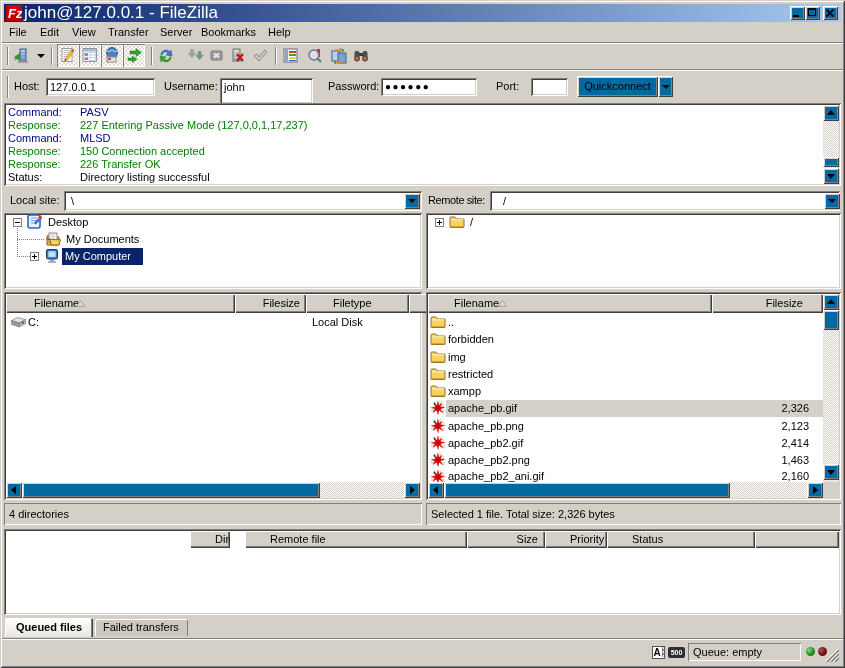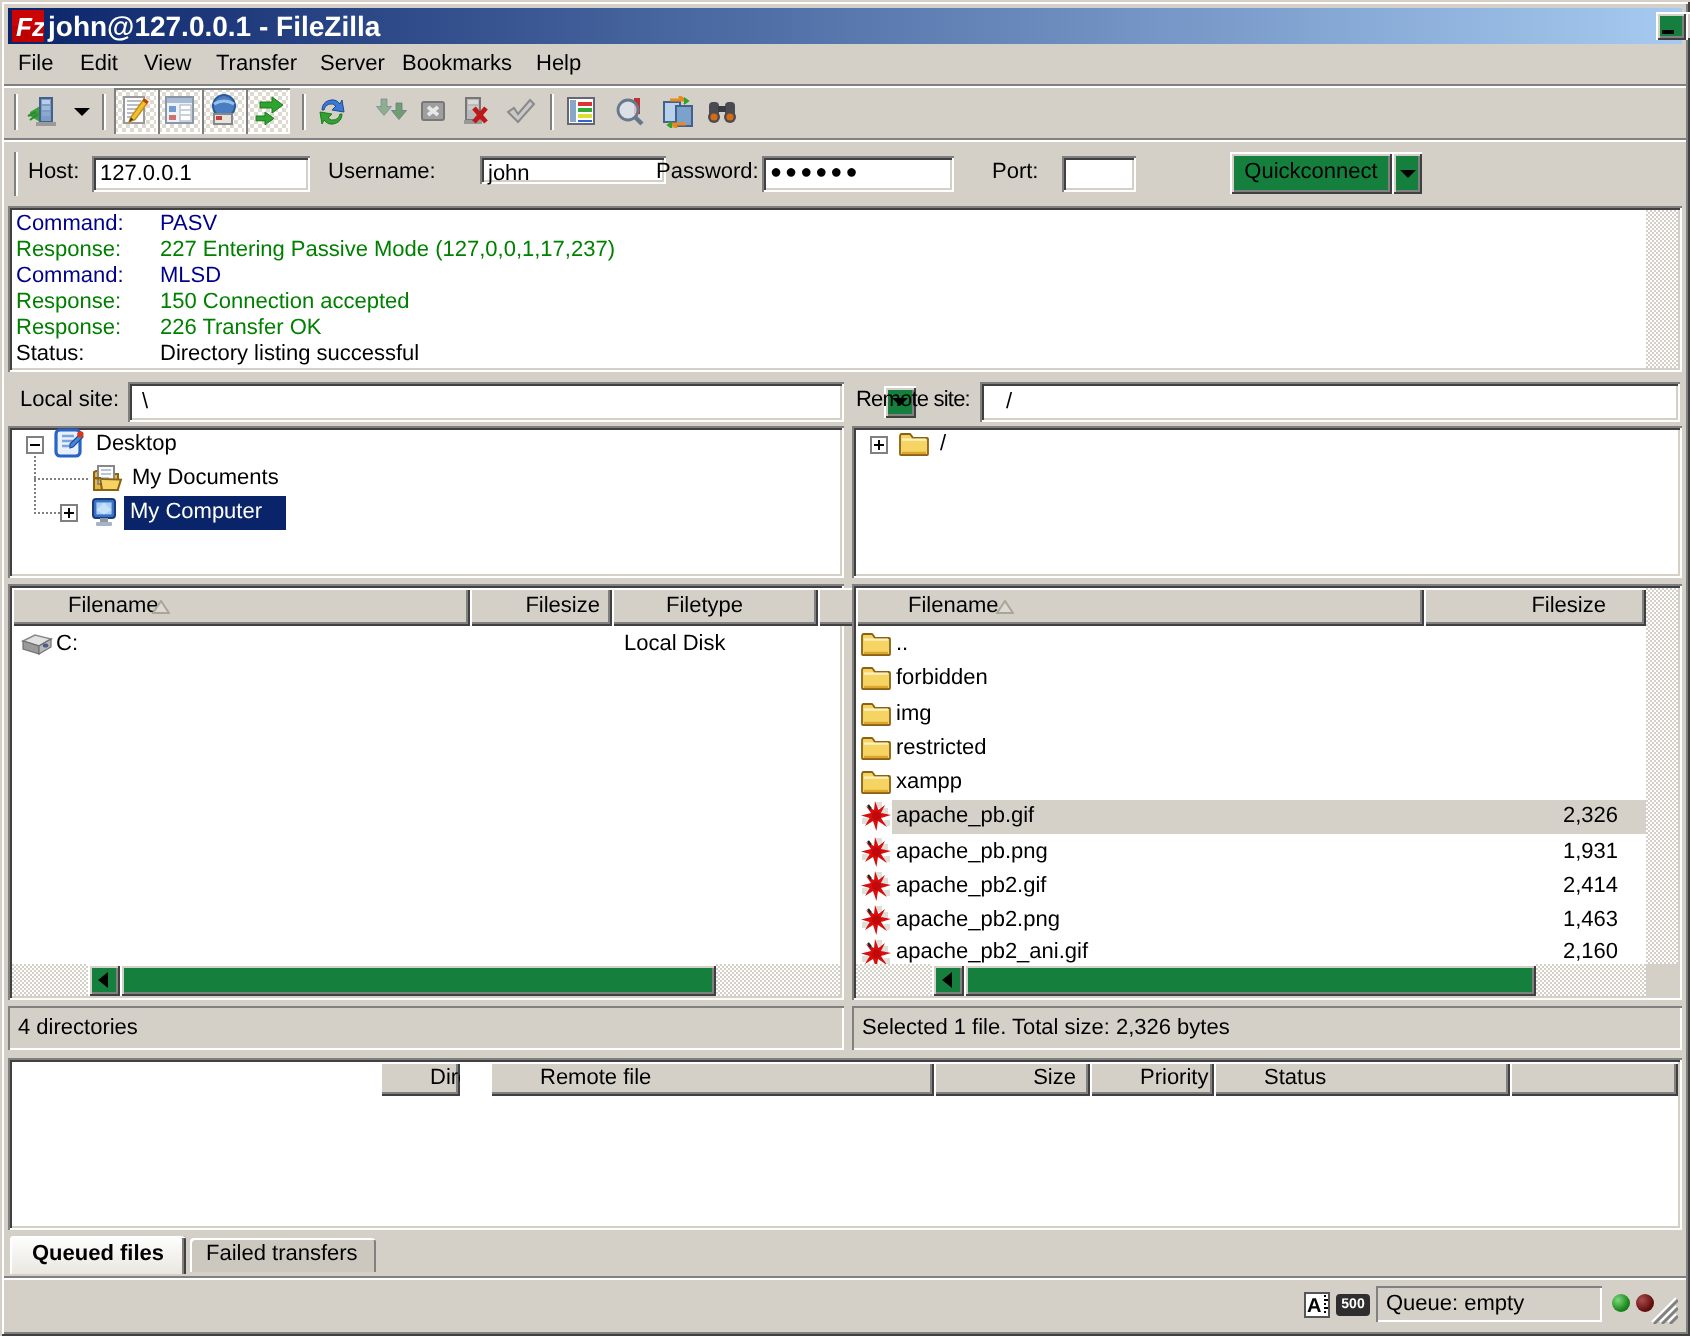--- a/index.html
+++ b/index.html
@@ -3,23 +3,23 @@
 <meta charset="utf-8">
 <style>
 * { margin:0; padding:0; box-sizing:border-box; }
 html,body { width:845px; height:668px; overflow:hidden; }
 body { font-family:"Liberation Sans",sans-serif; font-size:11px; color:#000; }
 #win { position:relative; width:845px; height:668px; background:#d4d0c8;
   box-shadow: inset 1px 1px 0 #d4d0c8, inset -1px -1px 0 #404040,
               inset 2px 2px 0 #ffffff, inset -2px -2px 0 #808080; }
 .abs { position:absolute; }
 
-.btn { background:#15803d;
+.btn { background:#0369a1;
   box-shadow: inset 1px 1px 0 #fff, inset -1px -1px 0 #404040,
-              inset 2px 2px 0 #d4d0c8, inset -2px -2px 0 #808080; margin-left: 38px; }
+              inset 2px 2px 0 #d4d0c8, inset -2px -2px 0 #808080; }
 .sunk2 { background:#fff;
   box-shadow: inset 1px 1px 0 #808080, inset -1px -1px 0 #fff,
               inset 2px 2px 0 #404040, inset -2px -2px 0 #d4d0c8; }
 .sunk1 { box-shadow: inset 1px 1px 0 #808080, inset -1px -1px 0 #fff; }
 .etchH { height:2px; border-top:1px solid #808080; border-bottom:1px solid #fff; }
 .etchV { width:2px; border-left:1px solid #808080; border-right:1px solid #fff; }
 .checker { background-image: conic-gradient(#fff 25%, #d4d0c8 0 50%, #fff 0 75%, #d4d0c8 0);
   background-size:2px 2px; }
 .checker2 { background-image: conic-gradient(#fff 25%, #dedacf 0 50%, #fff 0 75%, #dedacf 0);
   background-size:4px 4px; }
@@ -49,21 +49,21 @@
   </defs>
 </svg>
 <div id="win">
 
 <div class="abs" style="left:4px;top:4px;width:837px;height:18px;background:linear-gradient(90deg,#0a246a,#a6caf0);">
   <svg class="abs" style="left:2px;top:1px" width="16" height="16" viewBox="0 0 16 16">
     <rect x="0" y="0" width="16" height="16" fill="#bf0000"></rect>
     <rect x="0" y="0" width="16" height="8" fill="#d40808" opacity="0.6"></rect>
     <text x="2" y="13" font-family="Liberation Sans" font-size="13" font-weight="bold" font-style="italic" fill="#fff">Fz</text>
   </svg>
-  <div class="abs" style="left:20px;top:0;height:18px;line-height:18px;color:#fff;font-weight:bold;font-size:14px;">john@127.0.0.1 - FileZilla</div>
+  <div class="abs" style="left:20px;top:0;height:18px;line-height:18px;color:#fff;font-weight:normal;font-size:17px;">john@127.0.0.1 - FileZilla</div>
   <div class="btn abs" style="left:786px;top:2px;width:15px;height:14px;">
     <div class="abs" style="left:3px;top:9px;width:6px;height:2px;background:#000;"></div>
   </div>
   <div class="btn abs" style="left:801px;top:2px;width:15px;height:14px;">
     <div class="abs" style="left:3px;top:2px;width:8px;height:8px;border:1px solid #000;border-top:2px solid #000;"></div>
   </div>
   <div class="btn abs" style="left:819px;top:2px;width:15px;height:14px;">
     <svg class="abs" style="left:3px;top:3px" width="8" height="8" viewBox="0 0 8 8">
           <path d="M0.5 0.5 L7.5 7.5 M7.5 0.5 L0.5 7.5" stroke="#000" stroke-width="1.6"></path>
         </svg>
@@ -194,21 +194,21 @@
 </div>
 <div class="abs etchH" style="left:2px;top:69px;width:841px;"></div>
 
 <div id="quickconnect" class="abs" style="left:4px;top:71px;width:837px;height:31px;">
   <div class="abs etchV" style="left:3px;top:5px;height:22px;"></div>
   <div class="abs" style="left:10px;top:0;line-height:31px;">Host:</div>
   <div class="abs sunk2" style="left:42px;top:7px;width:109px;height:18px;">
     <div class="abs" style="left:4px;top:0;line-height:18px;">127.0.0.1</div>
   </div>
   <div class="abs" style="left:160px;top:0;line-height:31px;">Username:</div>
-  <div class="abs sunk2" style="left:216px;top:7px;width:93px;height:14px;margin-left:20px;">
+  <div class="abs sunk2" style="left:216px;top:7px;width:93px;height:26px;">
     <div class="abs" style="left:4px;top:0;line-height:18px;">john</div>
   </div>
   <div class="abs" style="left:324px;top:0;line-height:31px;">Password:</div>
   <div class="abs sunk2" style="left:377px;top:7px;width:96px;height:18px;">
     <div class="abs" style="left:4px;top:0;line-height:18px;font-size:10px;letter-spacing:1.5px;">●●●●●●</div>
   </div>
   <div class="abs" style="left:492px;top:0;line-height:31px;">Port:</div>
   <div class="abs sunk2" style="left:527px;top:7px;width:37px;height:18px;"></div>
   <div class="btn abs" style="left:573px;top:5px;width:81px;height:21px;text-align:center;line-height:21px;">Quickconnect</div>
   <div class="btn abs" style="left:654px;top:5px;width:15px;height:21px;">
@@ -368,21 +368,21 @@
   <div class="abs" style="left:22px;top:91px;line-height:17px;">xampp</div>
   <svg class="abs" style="left:4px;top:108px" width="16" height="16" viewBox="0 0 16 16">
         <use href="#apacheico"></use>
       </svg>
   <div class="abs" style="left:22px;top:108px;line-height:17px;">apache_pb.gif</div>
   <div class="abs" style="left:286px;top:108px;width:97px;line-height:17px;text-align:right;">2,326</div>
   <svg class="abs" style="left:4px;top:126px" width="16" height="16" viewBox="0 0 16 16">
         <use href="#apacheico"></use>
       </svg>
   <div class="abs" style="left:22px;top:126px;line-height:17px;">apache_pb.png</div>
-  <div class="abs" style="left:286px;top:126px;width:97px;line-height:17px;text-align:right;">1,931</div>
+  <div class="abs" style="left:286px;top:126px;width:97px;line-height:17px;text-align:right;">2,123</div>
   <svg class="abs" style="left:4px;top:143px" width="16" height="16" viewBox="0 0 16 16">
         <use href="#apacheico"></use>
       </svg>
   <div class="abs" style="left:22px;top:143px;line-height:17px;">apache_pb2.gif</div>
   <div class="abs" style="left:286px;top:143px;width:97px;line-height:17px;text-align:right;">2,414</div>
   <svg class="abs" style="left:4px;top:160px" width="16" height="16" viewBox="0 0 16 16">
         <use href="#apacheico"></use>
       </svg>
   <div class="abs" style="left:22px;top:160px;line-height:17px;">apache_pb2.png</div>
   <div class="abs" style="left:286px;top:160px;width:97px;line-height:17px;text-align:right;">1,463</div>

